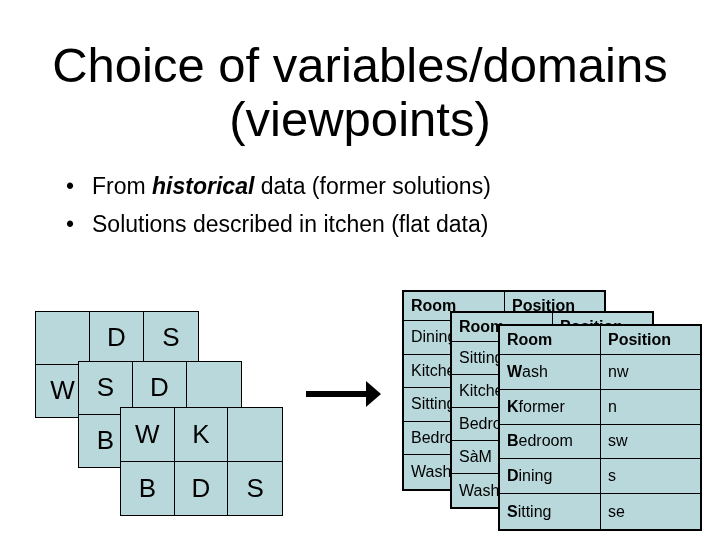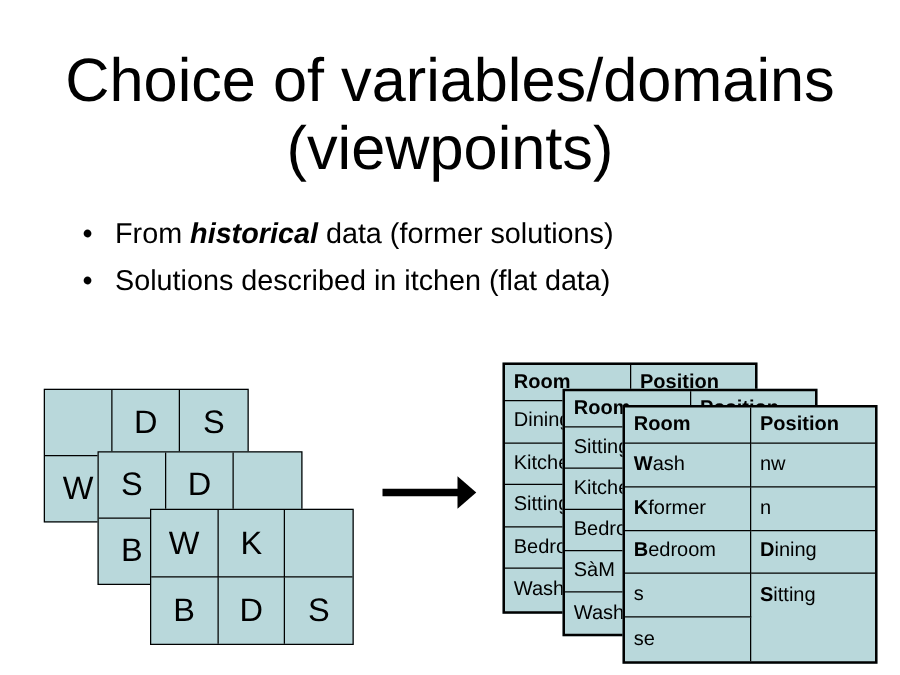--- a/index.html
+++ b/index.html
@@ -147,20 +147,21 @@
   <div>nw</div>
   <div>
       <span class="bold">K</span>
       <span>former</span>
     </div>
   <div>n</div>
   <div>
       <span class="bold">B</span>
       <span>edroom</span>
     </div>
+  <div>sw</div>
   <div>
       <span class="bold">D</span>
       <span>ining</span>
     </div>
   <div>s</div>
   <div>
       <span class="bold">S</span>
       <span>itting</span>
     </div>
   <div>se</div>

